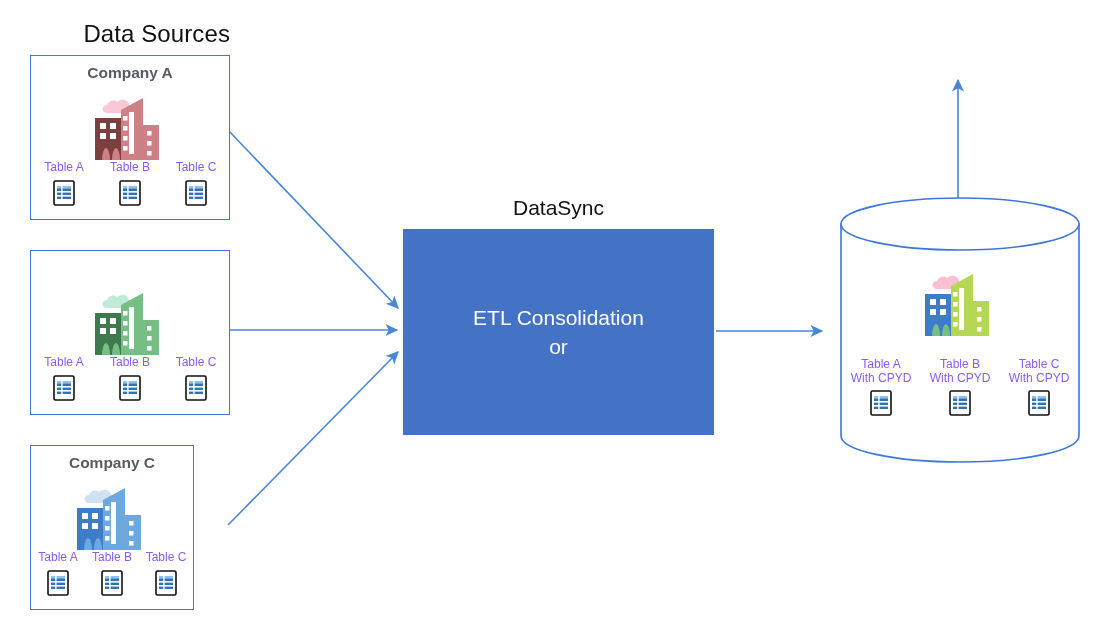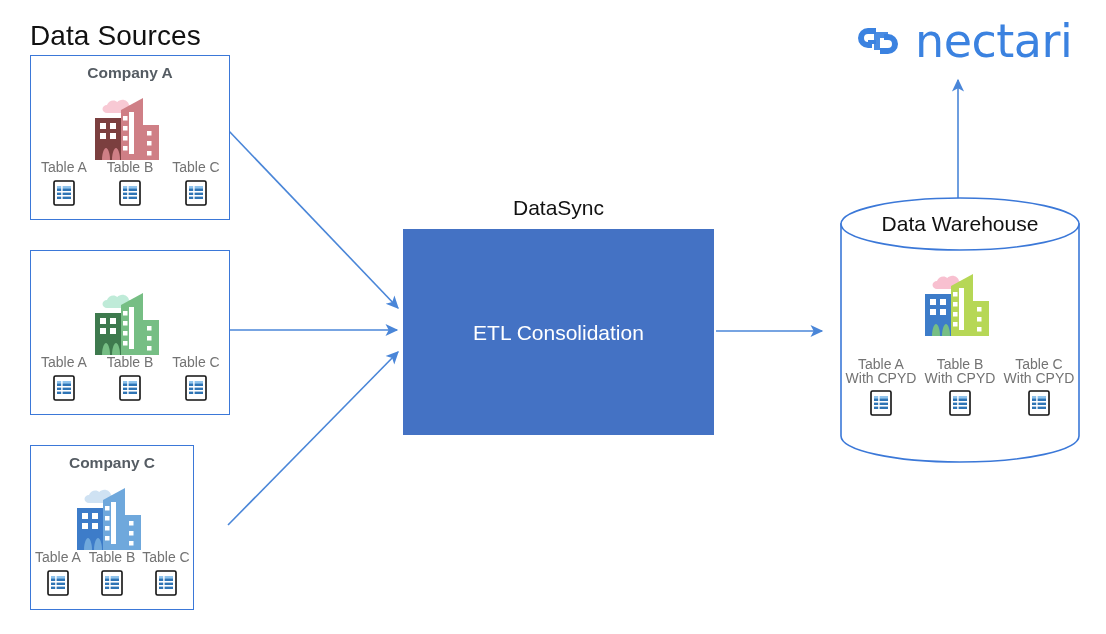--- a/index.html
+++ b/index.html
@@ -5,39 +5,39 @@
   html,body{margin:0;padding:0;background:#ffffff;}
   body{width:1106px;height:634px;position:relative;overflow:hidden;
        font-family:"Liberation Sans",sans-serif;color:#000;}
   .stage{position:absolute;left:0;top:0;width:1106px;height:634px;}
 
   
   .abs{position:absolute;}
 
   
   .section-title{
-    font-size:28px;color:#111;font-weight:400;letter-spacing:.1px;
-    white-space:nowrap;text-align:left;
+    font-size:24px;color:#111;font-weight:400;letter-spacing:.1px;
+    white-space:nowrap;text-align:right;
   }
 
   
   .company-card{
     border:1.5px solid #3B78D8;background:#fff;box-sizing:border-box;
   }
   .company-name{
     position:absolute;left:0;right:0;top:8px;text-align:center;
     font-size:15.5px;font-weight:bold;color:#555c63;white-space:nowrap;
   }
   .bld{position:absolute;left:50%;transform:translateX(-50%);}
 
   
   .tables{position:absolute;left:0;right:0;display:flex;
           justify-content:space-around;align-items:flex-start;}
   .tbl{width:62px;text-align:center;}
-  .tbl-label{font-size:14px;color:#737373;line-height:13.5px;white-space:nowrap;}
+  .tbl-label{font-size:12px;color:#8b5cf6;line-height:13.5px;white-space:nowrap;}
   .tbl-icon{margin:5px auto 0;display:block;}
 
   
   .datasync-box{
     background:#4472C4;box-sizing:border-box;
     display:flex;align-items:center;justify-content:center;
   }
   .datasync-text{
     color:#ffffff;font-size:21px;line-height:29px;text-align:center;
     font-weight:400;white-space:nowrap;
@@ -252,28 +252,28 @@
           <rect x="8.2" y="6" width="1.4" height="13" fill="#fff"></rect>
         </svg>
       </div>
     </div>
   </div>
 
   <div class="abs datasync-title" style="left:403px;top:196px;width:311px;">DataSync</div>
   <div class="abs datasync-box" style="left:403px;top:229px;width:311px;height:206px;">
     <div class="datasync-text">
       <div>ETL Consolidation</div>
+      <div>or</div>
     </div>
   </div>
 
   <svg class="abs" style="left:838px;top:196px;width:244px;height:268px;" viewBox="0 0 244 268">
     <path d="M3 28 L3 240 A119 26 0 0 0 241 240 L241 28 Z" fill="#ffffff" stroke="#3B78D8" stroke-width="1.6"></path>
     <ellipse cx="122" cy="28" rx="119" ry="26" fill="#ffffff" stroke="#3B78D8" stroke-width="1.6"></ellipse>
   </svg>
-  <div class="abs wh-title" style="left:838px;top:212px;width:244px;">Data Warehouse</div>
 
   <svg class="abs" style="left:917px;top:264px;" width="86" height="72" viewBox="0 0 86 72">
     <path d="M20 17c-2.5 0-4.5 1.8-4.5 4s2 4 4.5 4h22c2.5 0 4.5-1.8 4.5-4s-2-4-4.5-4c-.6-3-3.4-5.2-6.6-5.2-2 0-3.9.9-5.1 2.3-1-1-2.4-1.6-3.9-1.6-3 0-5.5 2.1-6.4 4.5z" fill="#F8C0D0"></path>
     <path d="M8 30h26v42H8z" fill="#3D7CC9"></path>
     <rect x="13" y="35" width="6" height="6" fill="#fff"></rect>
     <rect x="23" y="35" width="6" height="6" fill="#fff"></rect>
     <rect x="13" y="45" width="6" height="6" fill="#fff"></rect>
     <rect x="23" y="45" width="6" height="6" fill="#fff"></rect>
     <path d="M15 72c0-7 2-12 4-12s4 5 4 12z" fill="#76BE84"></path>
     <path d="M25 72c0-7 2-12 4-12s4 5 4 12z" fill="#76BE84"></path>
@@ -321,23 +321,14 @@
         <rect x="1" y="1" width="20" height="24" rx="1.5" fill="#fff" stroke="#111" stroke-width="1.6"></rect>
         <rect x="4" y="6" width="14" height="13" fill="#2E74B5"></rect>
         <rect x="4" y="6" width="14" height="2.6" fill="#8FC3EC"></rect>
         <rect x="4" y="11" width="14" height="1.6" fill="#fff"></rect>
         <rect x="4" y="15" width="14" height="1.6" fill="#fff"></rect>
         <rect x="8.2" y="6" width="1.4" height="13" fill="#fff"></rect>
       </svg>
     </div>
   </div>
 
-  <div class="abs" style="left:855px;top:14px;display:flex;align-items:center;gap:14px;">
-    <svg width="46" height="44" viewBox="0 0 46 44">
-      <path d="M21 9 H13 A10 10 0 0 0 13 29 H17 V23 H13 A4 4 0 0 1 13 15 H21 Z" fill="#3B82E0"></path>
-      <path d="M25 35 H33 A10 10 0 0 0 33 15 H29 V21 H33 A4 4 0 0 1 33 29 H25 Z" fill="#3B82E0"></path>
-      <path d="M19 13 L33 13 L33 19 L25 19 L25 31 L19 31 Z" fill="#3B82E0" opacity="0.92"></path>
-      <path d="M13 21 L21 21 L21 25 L13 25 Z" fill="#3B82E0"></path>
-    </svg>
-    <div class="logo-word">nectari</div>
-  </div>
 
 </div>
 
 </body></html>

